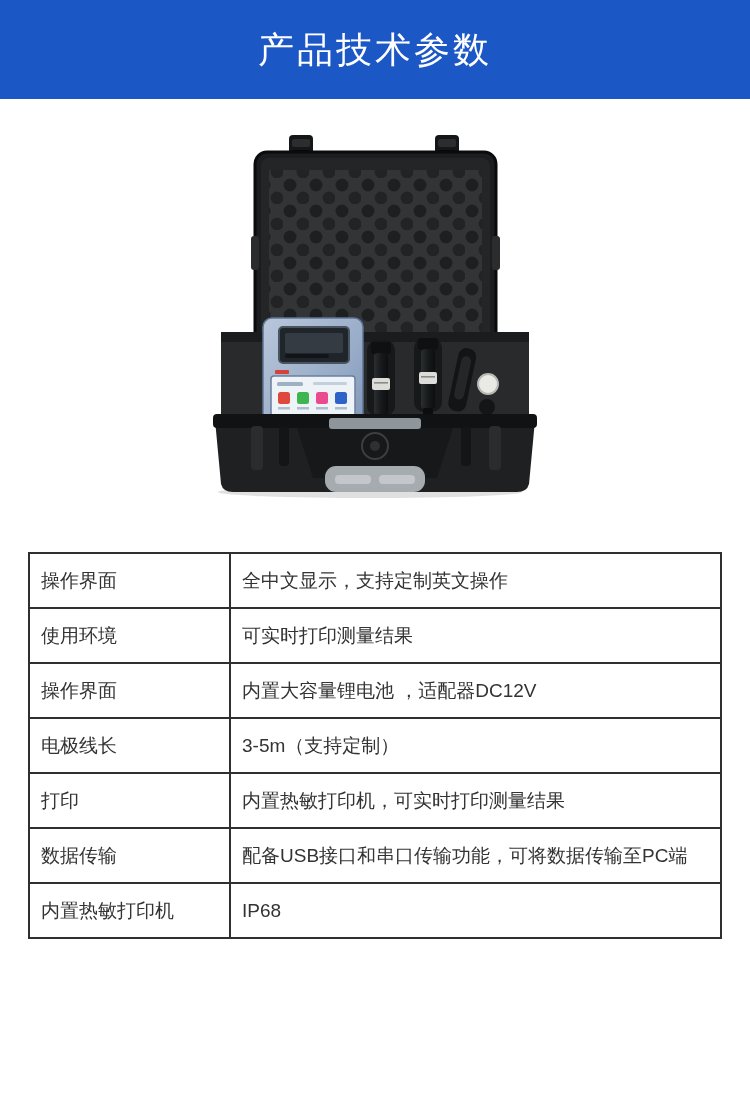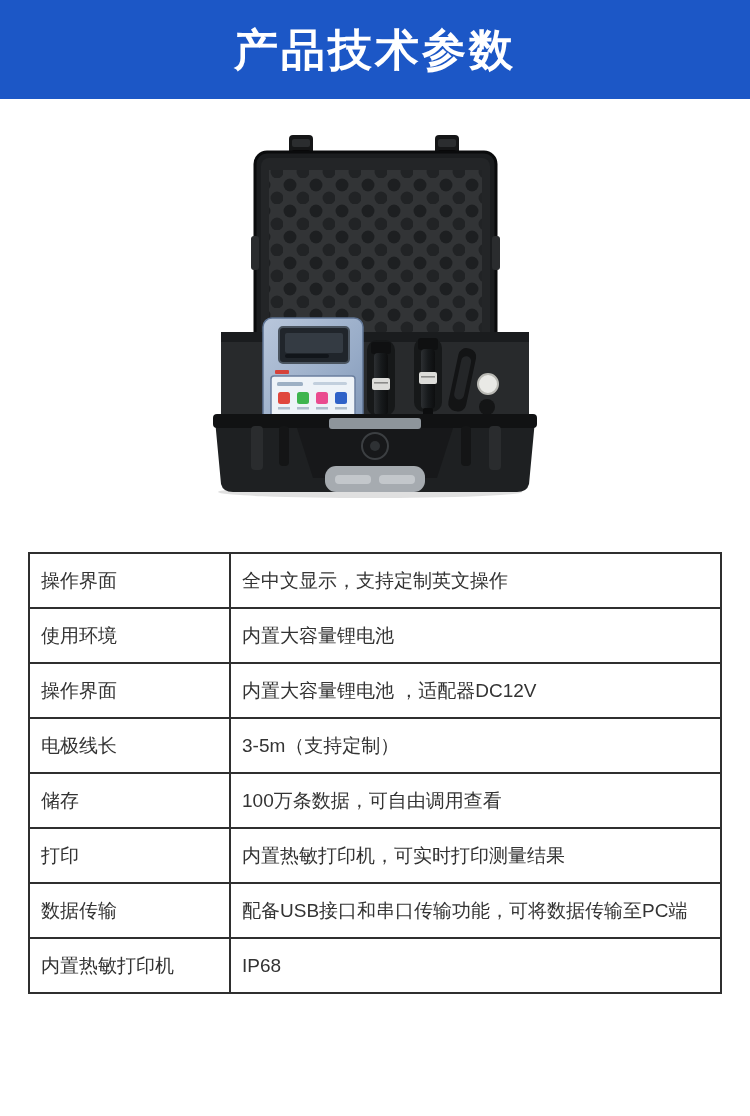--- a/index.html
+++ b/index.html
@@ -5,21 +5,21 @@
   html,body{margin:0;padding:0;background:#ffffff;}
   .page{
     position:relative;width:750px;height:1116px;background:#ffffff;overflow:hidden;
     font-family:"Liberation Sans","DejaVu Sans",sans-serif;
   }
   .banner{
     position:absolute;left:0;top:0;width:750px;height:99px;background:#1c57c6;
     display:flex;align-items:center;justify-content:center;
   }
   .banner h1{
-    margin:0;color:#ffffff;font-size:44px;font-weight:700;letter-spacing:3px;line-height:1;
+    margin:0;color:#ffffff;font-size:36px;font-weight:400;letter-spacing:3px;line-height:1;
   }
   .photo-wrap{position:absolute;left:205px;top:126px;width:340px;height:372px;}
   table.spec{
     position:absolute;left:28px;top:552px;width:694px;
     border-collapse:collapse;table-layout:fixed;
   }
   table.spec td{
     border:2px solid #2f2f2f;height:53px;vertical-align:middle;
     font-size:19px;color:#333333;padding:0 8px 0 11px;
     white-space:nowrap;overflow:hidden;
@@ -151,33 +151,29 @@
   </div>
 
   <table class="spec">
     <tbody>
         <tr>
           <td class="label">操作界面</td>
           <td class="value">全中文显示，支持定制英文操作</td>
         </tr>
         <tr>
           <td class="label">使用环境</td>
-          <td class="value">内置大容量锂电池</td>
+          <td class="value">可实时打印测量结果</td>
         </tr>
         <tr>
           <td class="label">操作界面</td>
           <td class="value">内置大容量锂电池 ，适配器DC12V</td>
         </tr>
         <tr>
           <td class="label">电极线长</td>
           <td class="value">3-5m（支持定制）</td>
-        </tr>
-        <tr>
-          <td class="label">储存</td>
-          <td class="value">100万条数据，可自由调用查看</td>
         </tr>
         <tr>
           <td class="label">打印</td>
           <td class="value">内置热敏打印机，可实时打印测量结果</td>
         </tr>
         <tr>
           <td class="label">数据传输</td>
           <td class="value">配备USB接口和串口传输功能，可将数据传输至PC端</td>
         </tr>
         <tr>

